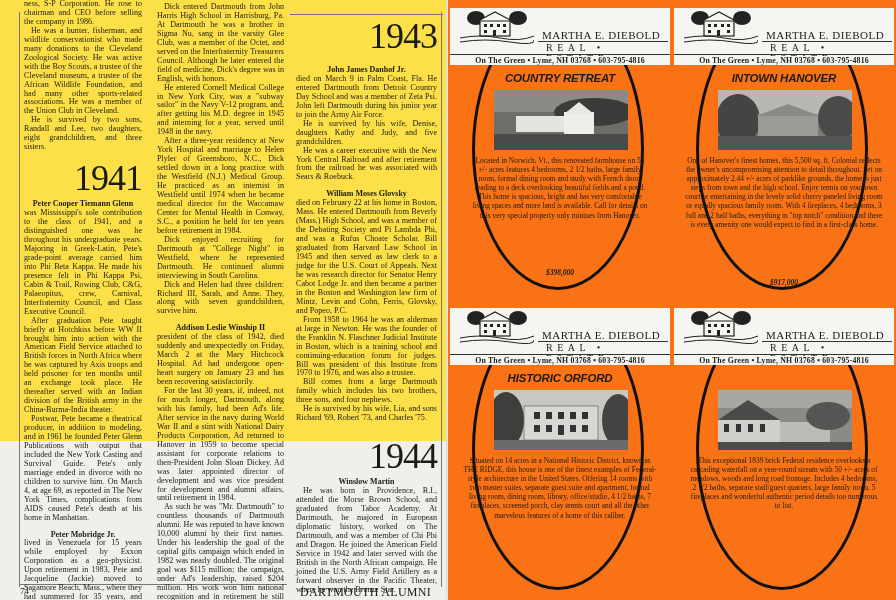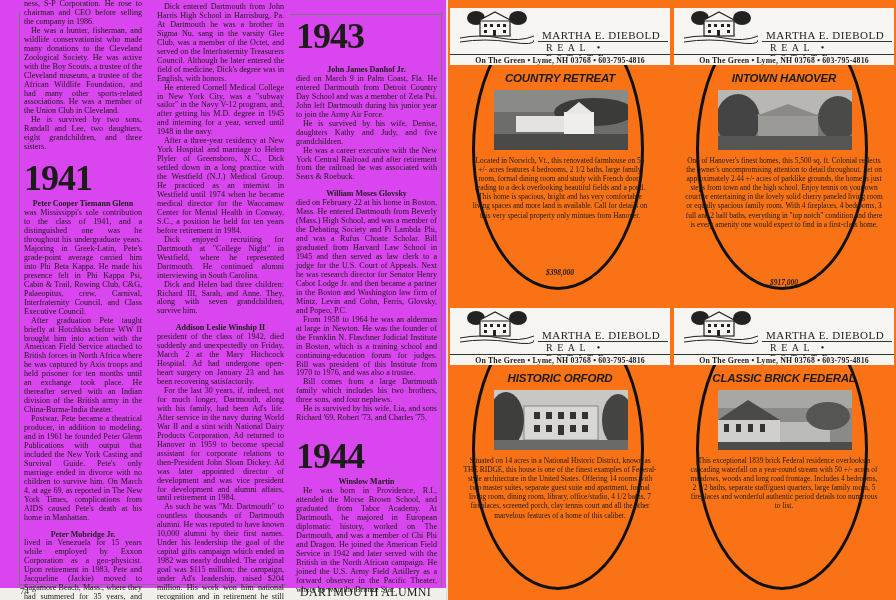--- a/index.html
+++ b/index.html
@@ -1,31 +1,31 @@
 <!DOCTYPE html>
 <html><head>
 <meta charset="utf-8">
 <style>
   * { box-sizing: border-box; margin: 0; padding: 0; }
   html, body { width: 896px; height: 600px; overflow: hidden; background: #f1efea; }
   body { position: relative; font-family: "Liberation Serif", "DejaVu Serif", serif; color: #1c1b19; }
 
   
-  .left-page { position: absolute; left: 0; top: 0; width: 448px; height: 588px; background: #d946ef; }
+  .left-page { position: absolute; left: 0; top: 0; width: 448px; height: 441px; background: #fde047; }
   .obit-box { position: absolute; left: 19px; top: 12px; width: 423px; height: 575px; border: 1px solid #777; border-top: none; border-bottom: none; }
   .obit-box::before { content:""; position:absolute; left:0; top:0; width:0; }
   .top-rule-b { position: absolute; left: 290px; top: 14px; width: 153px; height: 1px; background: #777; }
   .bottom-rule { position: absolute; left: 19px; top: 584px; width: 268px; height: 1px; background: #777; }
   .col { position: absolute; top: 0; font-size: 8.1px; line-height: 8.95px; text-align: justify; }
   .col1 { left: 24px; width: 118px; }
   .col2 { left: 157px; width: 127px; top: 3px; }
   .col3 { left: 296px; width: 141px; top: 18px; }
   .col p { text-indent: 7px; }
   .col p.noind { text-indent: 0; }
-  .year { font-size: 36px; line-height: 36px; font-weight: bold; text-align: left; letter-spacing: -1px; margin: 8px 0 4px 0; text-indent: 0 !important; font-family: "Liberation Serif", serif; }
+  .year { font-size: 36px; line-height: 36px; font-weight: normal; text-align: right; letter-spacing: -1px; margin: 8px 0 4px 0; text-indent: 0 !important; font-family: "Liberation Serif", serif; }
   .name { font-weight: bold; text-align: center; font-size: 8px; margin-top: 8px; text-indent: 0 !important; }
   .page-num { position: absolute; left: 20px; top: 586px; font-size: 9px; }
   .mag-title { position: absolute; left: 300px; top: 585px; font-size: 12px; letter-spacing: 0.3px; }
 
   
   .right-page { position: absolute; left: 448px; top: 0; width: 448px; height: 600px; background: #f97316; }
   .gutter { position: absolute; left: 446px; top: 0; width: 4px; height: 600px; background: linear-gradient(90deg, #dcdad4, #f7f6f2); }
   .ad { position: absolute; width: 220px; height: 300px; }
   .ad .oval { position: absolute; left: 22px; top: 8px; width: 172px; height: 282px; border: 3px solid #111; border-radius: 50%; border-top-color: #111; }
   .ad .header { position: absolute; left: 0; top: 8px; width: 220px; height: 48px; background: #f6f5f1; }
@@ -244,21 +244,20 @@
           <rect x="43" y="20" width="3" height="3" fill="#222"></rect>
         <path d="M0 28 Q20 24 40 28 T74 26" stroke="#222" fill="none"></path>
           <path d="M0 32 Q25 28 50 32 T74 30" stroke="#222" fill="none"></path>
       </svg>
       <div class="brand">MARTHA E. DIEBOLD</div>
       <div class="rule1"></div>
       <div class="sub">REAL • ESTATE</div>
       <div class="rule2"></div>
       <div class="addr">On The Green • Lyme, NH 03768 • 603-795-4816</div>
     </div>
-    <div class="title">CLASSIC BRICK FEDERAL</div>
     <div class="photo">
       <svg width="134" height="60" viewBox="0 0 134 60">
           <rect width="134" height="60" fill="#8a8a87"></rect>
           <rect width="134" height="18" fill="#a8a7a3"></rect>
           <polygon points="0,30 30,10 62,30" fill="#4a4a48"></polygon>
           <rect x="0" y="30" width="62" height="24" fill="#d0cfcb"></rect>
           <rect x="6" y="34" width="5" height="8" fill="#333"></rect>
           <rect x="18" y="34" width="5" height="8" fill="#333"></rect>
           <rect x="30" y="34" width="5" height="8" fill="#333"></rect>
           <rect x="42" y="34" width="5" height="8" fill="#333"></rect>

